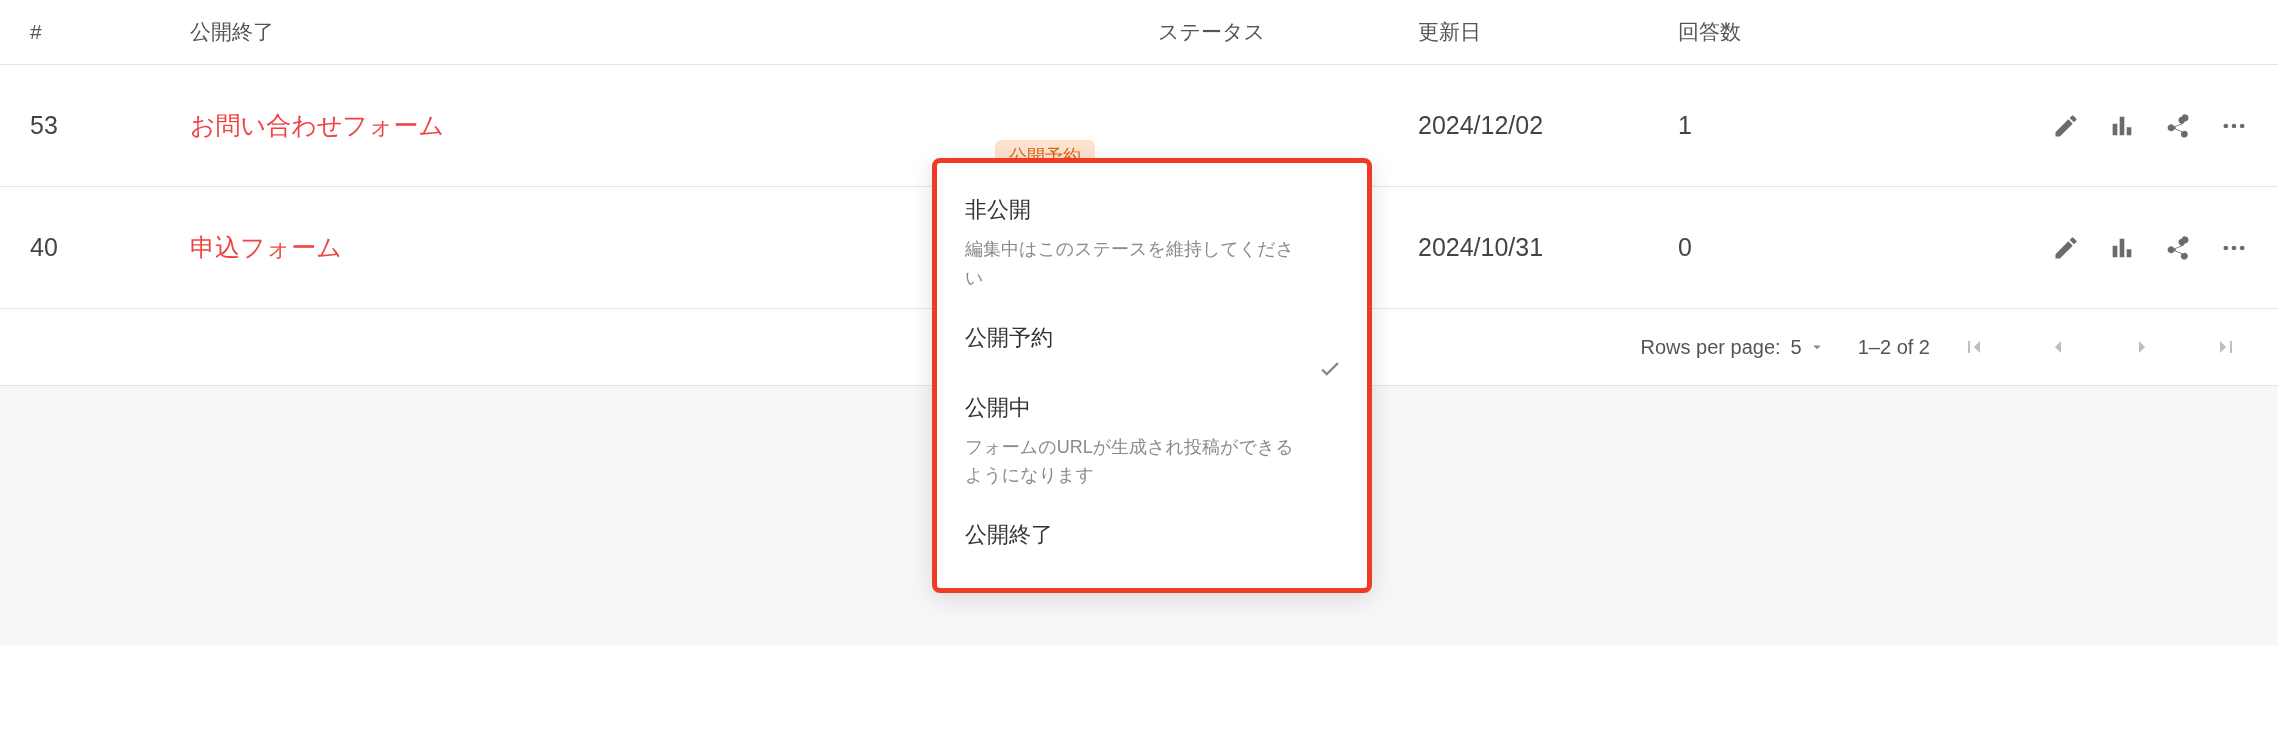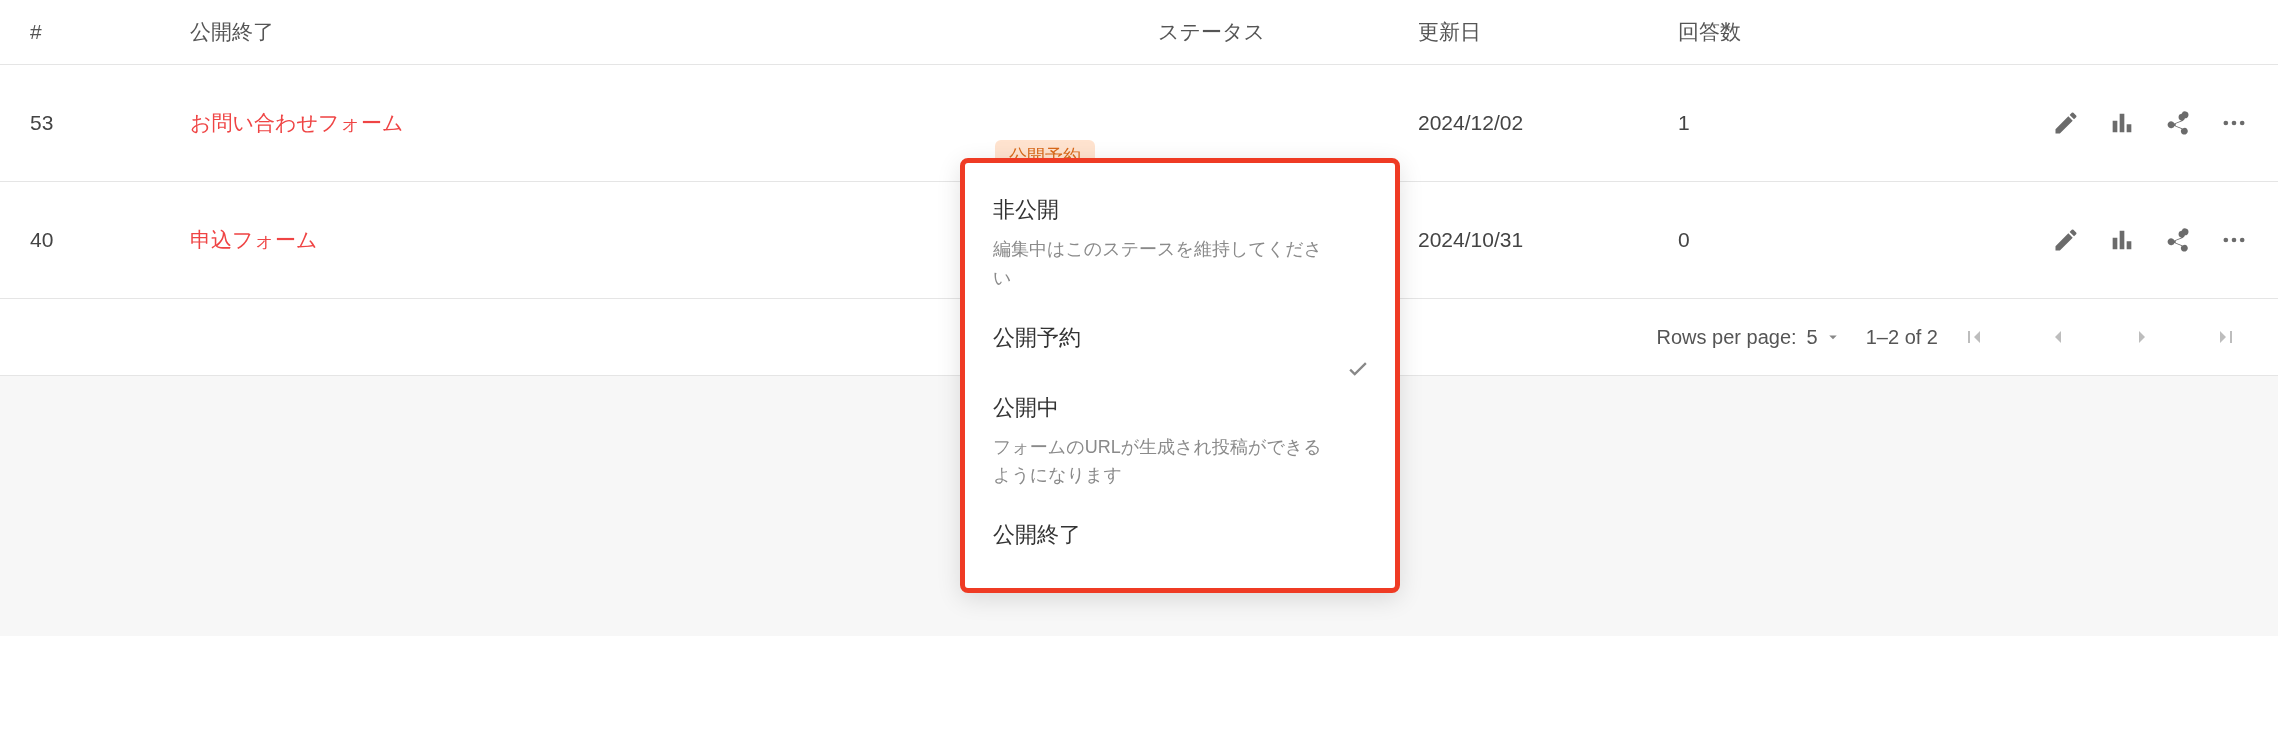--- a/index.html
+++ b/index.html
@@ -34,21 +34,21 @@
   .col-status { width: 260px; }
   .col-date { width: 260px; }
   .col-count { width: 260px; }
   .col-actions { width: 310px; display:flex; gap: 28px; justify-content:flex-end; align-items:center;}
 
   .data-row {
     display: flex;
     align-items: center;
     padding: 44px 30px;
     border-bottom: 1px solid #e5e5e5;
-    font-size: 21px;
+    font-size: 25px;
     color: #444;
   }
 
   .data-row .col-name span {
     color: #ef4444;
     font-weight: 500;
   }
 
   .status-badge {
     display: inline-block;
@@ -68,41 +68,41 @@
     width: 28px;
     height: 28px;
     cursor: pointer;
   }
   .action-icon svg { width: 28px; height: 28px; fill: #6b6b6b; }
 
   .pagination-bar {
     display: flex;
     align-items: center;
     justify-content: flex-end;
-    gap: 24px;
+    gap: 32px;
     padding: 26px 40px;
     font-size: 20px;
     color: #555;
     border-bottom: 1px solid #e5e5e5;
   }
   .pag-group { display:flex; align-items:center; gap: 10px;}
   .pag-select { display:flex; align-items:center; gap: 6px; cursor:pointer; color: #555;}
   .pag-nav { display:flex; gap: 60px; }
   .pag-btn { color: #bdbdbd; cursor: pointer; display:inline-flex;}
   .pag-btn svg { width: 24px; height: 24px; fill: #bdbdbd; }
 
   .lower-area {
     height: 260px;
     background: #f7f7f7;
   }
 
   
   .dropdown {
     position: absolute;
-    left: 960px;
+    left: 932px;
     top: 158px;
     width: 440px;
     background: #fff;
     border-radius: 8px;
     box-shadow: 0 6px 24px rgba(0,0,0,0.12);
     border: 5px solid #ef3b24; 
     overflow: hidden;
   }
   .dropdown-inner { padding: 22px 0 18px; }
   .dd-item {

